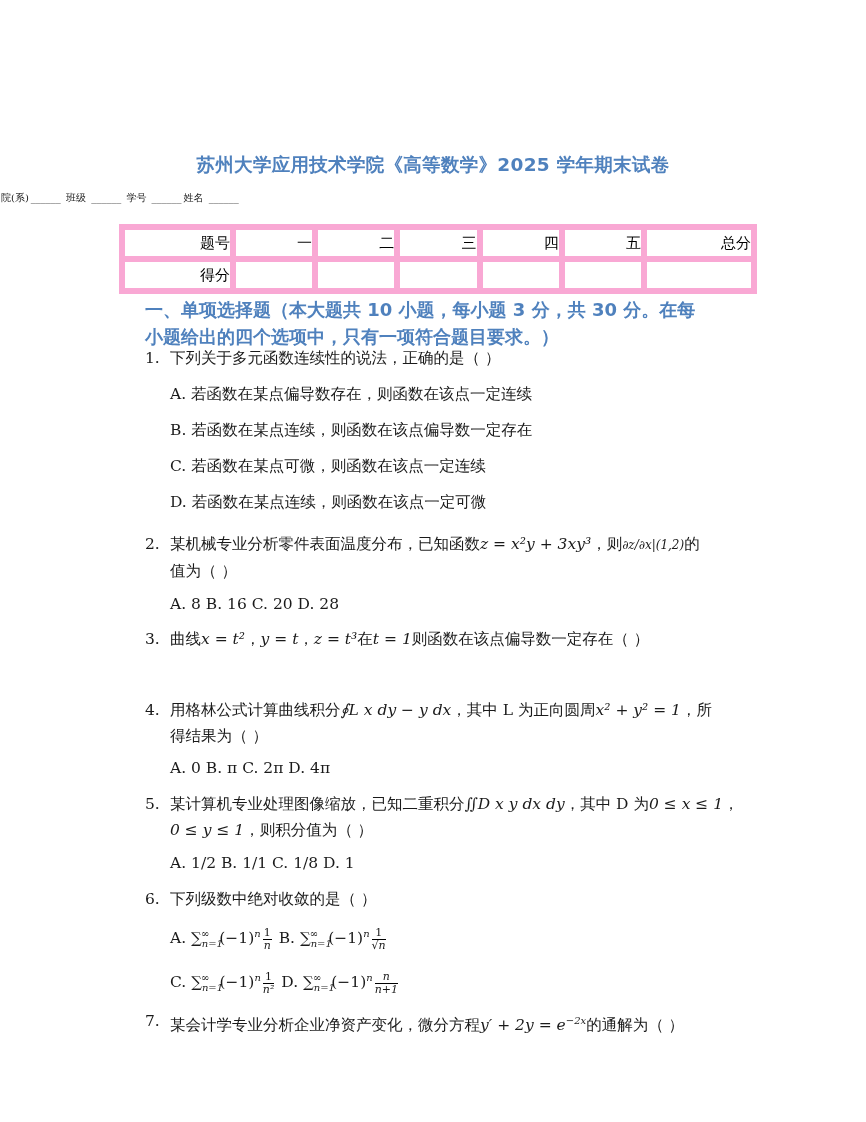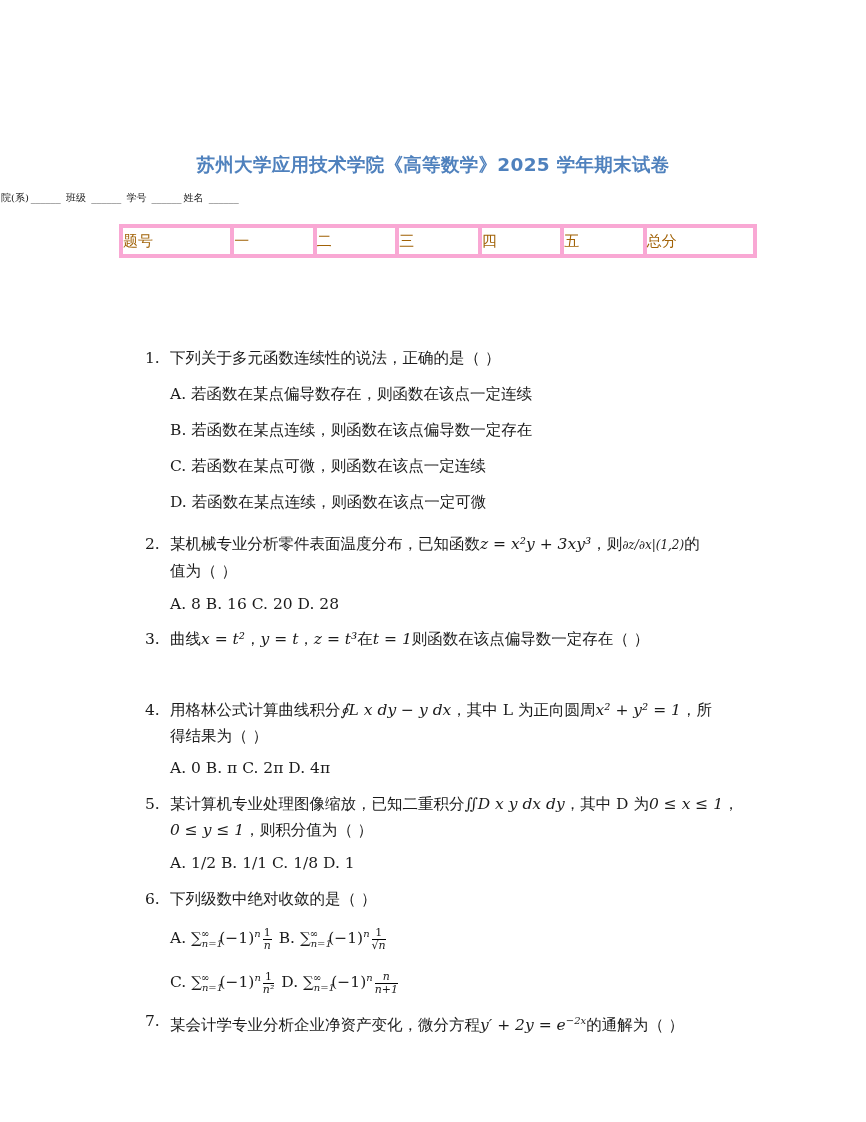--- a/index.html
+++ b/index.html
@@ -7,21 +7,21 @@
          font-family: "DejaVu Serif", "Liberation Serif", serif; color: #1a1a1a; }
   .page { position: absolute; left: 0; top: 15px; width: 866px; height: 1122px; }
   .title { position: absolute; top: 137px; left: 0; width: 866px; text-align: center;
            font-family: "DejaVu Sans", "Liberation Sans", sans-serif; font-weight: bold;
            font-size: 18.5px; color: #4f81bd; letter-spacing: 0.3px; }
   .studentline { position: absolute; top: 176px; left: 0; width: 866px; text-align: left;
                  font-size: 10px; }
   .studentline span { margin: 0 1px; }
   table.score { position: absolute; top: 209px; left: 119px; width: 638px;
                 border-collapse: collapse; font-size: 15px; }
-  table.score td { border: 4px solid #f9a8d4; height: 26px; text-align: left; color: #a16207;
+  table.score td { border: 6px solid #f9a8d4; height: 26px; text-align: right; color: #000000;
                    padding: 0; }
   .section { position: absolute; top: 281px; left: 145px; width: 600px;
              font-family: "DejaVu Sans", "Liberation Sans", sans-serif; font-weight: bold;
              font-size: 18px; line-height: 27px; color: #4f81bd; }
   .q { position: absolute; left: 145px; width: 620px; font-size: 15.5px; line-height: 26px; }
   .q .num { position: absolute; left: 0; top: 0; }
   .q .txt { margin-left: 25px; }
   .opt { position: absolute; left: 170px; font-size: 15.5px; line-height: 24px; white-space: nowrap; }
   i.m { font-family: "DejaVu Serif", "Liberation Serif", serif; font-style: italic; }
   sup, sub { font-size: 10px; }
@@ -59,23 +59,36 @@
     <tbody>
         <tr>
       <td>题号</td>
       <td>一</td>
       <td>二</td>
       <td>三</td>
       <td>四</td>
       <td>五</td>
       <td>总分</td>
     </tr>
+    <tr>
+      <td>得分</td>
+      <td></td>
+      <td></td>
+      <td></td>
+      <td></td>
+      <td></td>
+      <td></td>
+    </tr>
   </tbody>
     </table>
 
+  <div class="section">
+    <div>一、单项选择题（本大题共 10 小题，每小题 3 分，共 30 分。在每</div>
+    <div>小题给出的四个选项中，只有一项符合题目要求。）</div>
+  </div>
 
   <div class="q" style="top:330px">
     <span class="num">1.</span>
     <div class="txt">下列关于多元函数连续性的说法，正确的是（ ）</div>
   </div>
   <div class="opt" style="top:367px">A. 若函数在某点偏导数存在，则函数在该点一定连续</div>
   <div class="opt" style="top:403px">B. 若函数在某点连续，则函数在该点偏导数一定存在</div>
   <div class="opt" style="top:439px">C. 若函数在某点可微，则函数在该点一定连续</div>
   <div class="opt" style="top:475px">D. 若函数在某点连续，则函数在该点一定可微</div>
 

